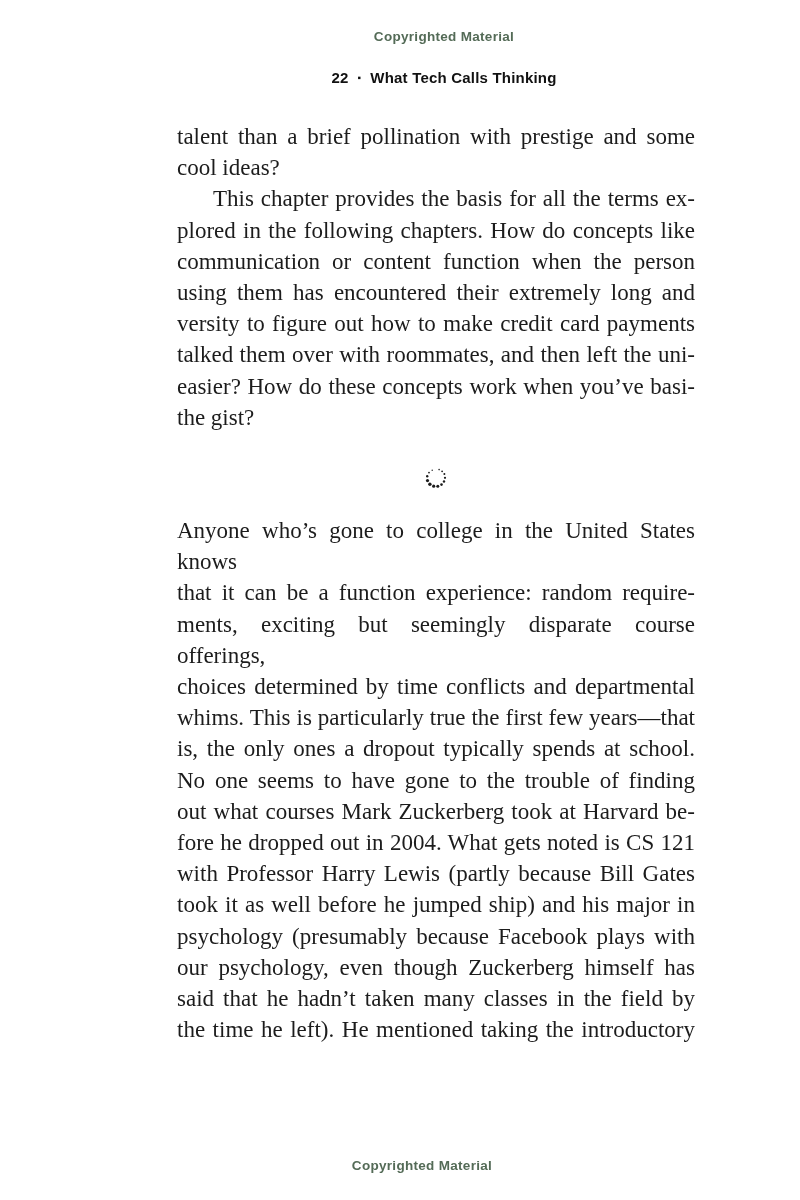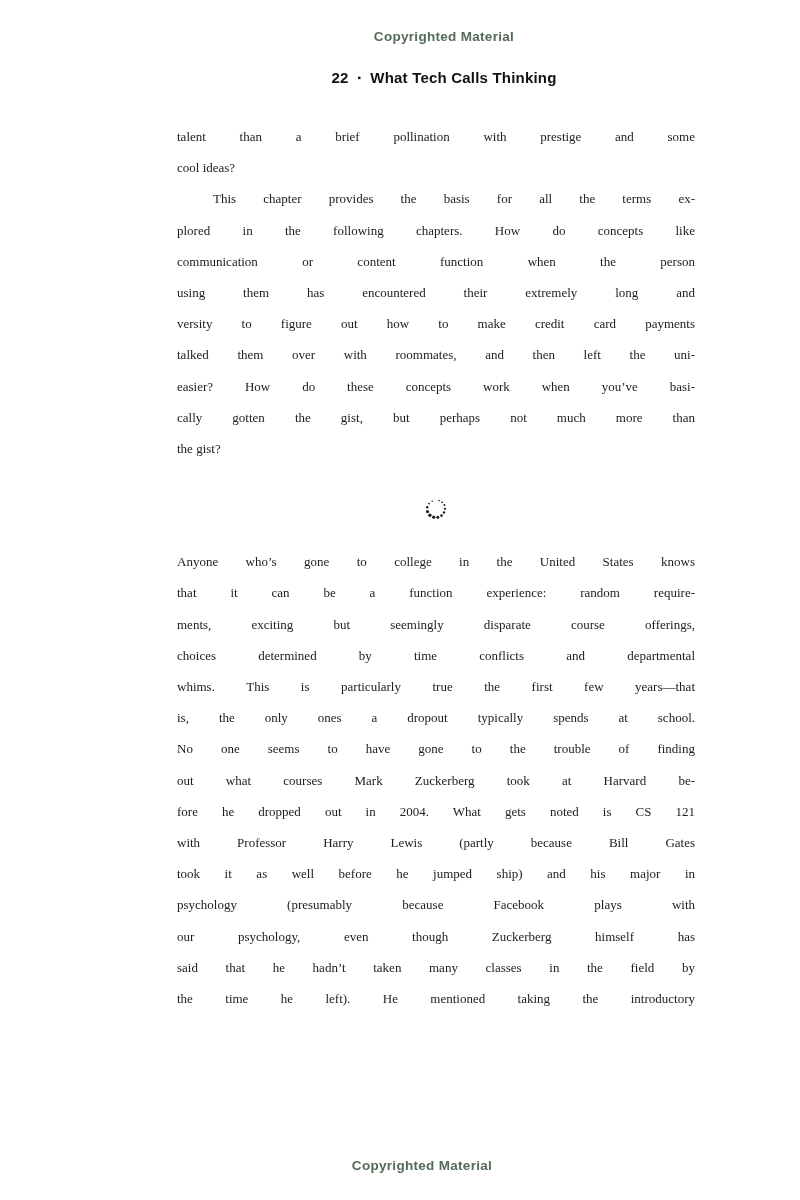--- a/index.html
+++ b/index.html
@@ -41,21 +41,21 @@
     color: #111;
   }
   .running-header .sq {
     font-size: 10px;
     vertical-align: 2px;
     margin: 0 9px;
   }
   .page-body {
     margin: 35px 0 0 133px;
     width: 518px;
-    font-size: 13px;
+    font-size: 23px;
     line-height: 31.2px;
   }
   .para { margin: 0; }
   .line {
     text-align: justify;
     text-align-last: justify;
   }
   .line.last { text-align-last: left; }
   .line.first { text-indent: 36px; }
   .ornament {
@@ -84,21 +84,20 @@
         <div class="line last">cool ideas?</div>
       </div>
       <div class="para">
         <div class="line first">This chapter provides the basis for all the terms ex-</div>
         <div class="line">plored in the following chapters. How do concepts like</div>
         <div class="line">communication or content function when the person</div>
         <div class="line">using them has encountered their extremely long and</div>
         <div class="line">versity to figure out how to make credit card payments</div>
         <div class="line">talked them over with roommates, and then left the uni-</div>
         <div class="line">easier? How do these concepts work when you’ve basi-</div>
-        <div class="line">cally gotten the gist, but perhaps not much more than</div>
         <div class="line last">the gist?</div>
       </div>
   <div class="ornament">
     <svg width="26" height="26" viewBox="0 0 26 26">
       <g fill="#1c1c1c">
         <circle cx="16.1" cy="4.6" r="0.8"></circle>
         <circle cx="19.1" cy="6.3" r="0.9"></circle>
         <circle cx="21.4" cy="9.0" r="1.0"></circle>
         <circle cx="22.0" cy="12.8" r="1.1"></circle>
         <circle cx="21.0" cy="16.5" r="1.2"></circle>

